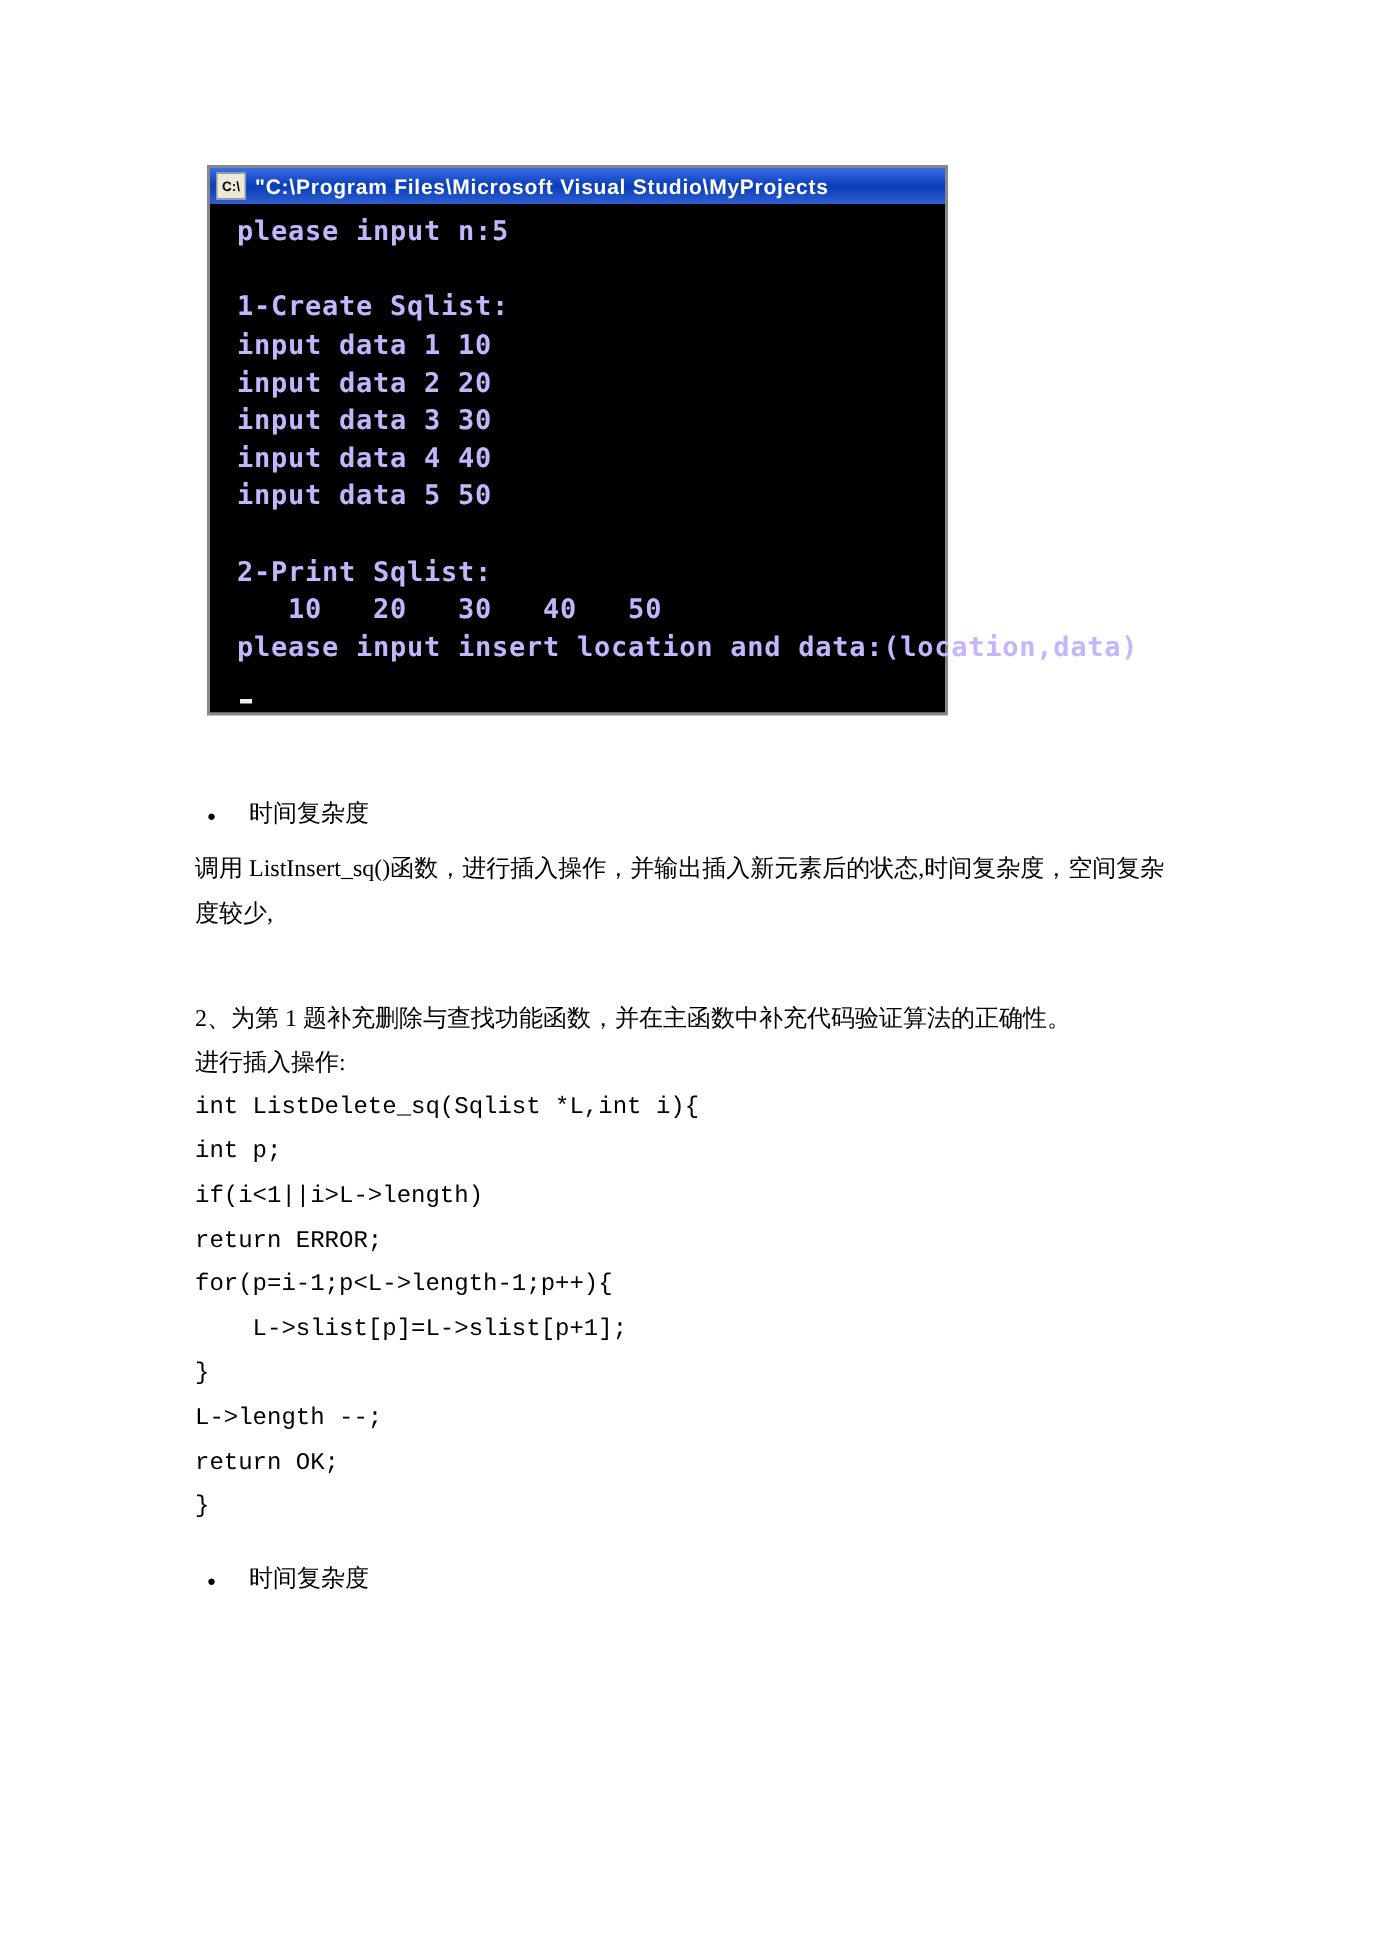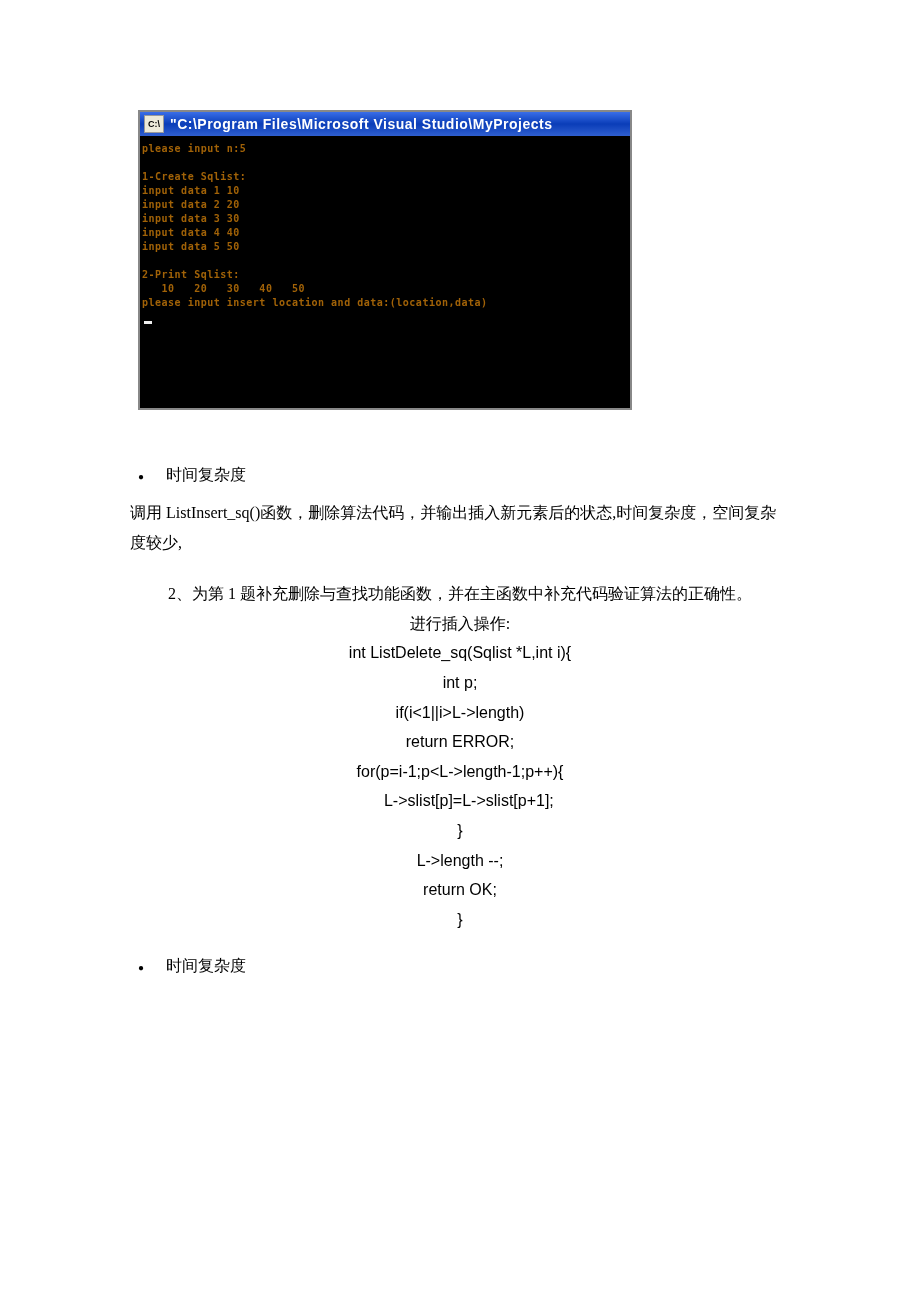--- a/index.html
+++ b/index.html
@@ -45,26 +45,26 @@
       font-weight: bold;
       margin-right: 6px;
       border: 1px solid #999;
       flex: 0 0 auto;
     }
     .titlebar-text {
       letter-spacing: 0.5px;
     }
     .terminal {
       background: #000;
-      color: #a16207;
+      color: #c4b5fd;
       font-family: "Lucida Console", "Consolas", monospace;
-      font-size: 10px;
+      font-size: 18px;
       font-weight: bold;
       line-height: 1.4;
-      padding: 6px 0 6px 2px;
+      padding: 6px 0 6px 18px;
       white-space: pre;
       letter-spacing: 0.5px;
       min-height: 260px;
     }
     .cursor {
       display: inline-block;
       width: 8px;
       height: 3px;
       background: #eee;
       vertical-align: bottom;
@@ -83,25 +83,24 @@
     }
     .bullet-text {
       font-size: 16px;
     }
     .para {
       margin: 0 0 20px 0;
       line-height: 1.85;
       font-size: 16px;
     }
     .para2 {
-      margin-top: 22px;
-      text-align: center;
+      margin-top: 40px;
     }
     .code-block {
-      font-family: Liberation Sans, sans-serif;
+      font-family: Liberation Mono, monospace;
       font-size: 16px;
       line-height: 1.85;
       white-space: pre;
     }
   </style>
 </head>
 <body>
 
 <div class="page">
 
@@ -123,21 +122,21 @@
    10   20   30   40   50
 please input insert location and data:(location,data)</span>
 <span class="cursor"></span></div>
   </div>
 
   <div class="bullet-row">
     <span class="bullet">●</span>
     <span class="bullet-text">时间复杂度</span>
   </div>
 
-  <p class="para">调用 ListInsert_sq()函数，删除算法代码，并输出插入新元素后的状态,时间复杂度，空间复杂度较少,</p>
+  <p class="para">调用 ListInsert_sq()函数，进行插入操作，并输出插入新元素后的状态,时间复杂度，空间复杂度较少,</p>
 
   <div class="para para2">
     <div>2、为第 1 题补充删除与查找功能函数，并在主函数中补充代码验证算法的正确性。</div>
     <div>进行插入操作:</div>
     <div class="code-block">int ListDelete_sq(Sqlist *L,int i){
 int p;
 if(i&lt;1||i&gt;L-&gt;length)
 return ERROR;
 for(p=i-1;p&lt;L-&gt;length-1;p++){
     L-&gt;slist[p]=L-&gt;slist[p+1];

